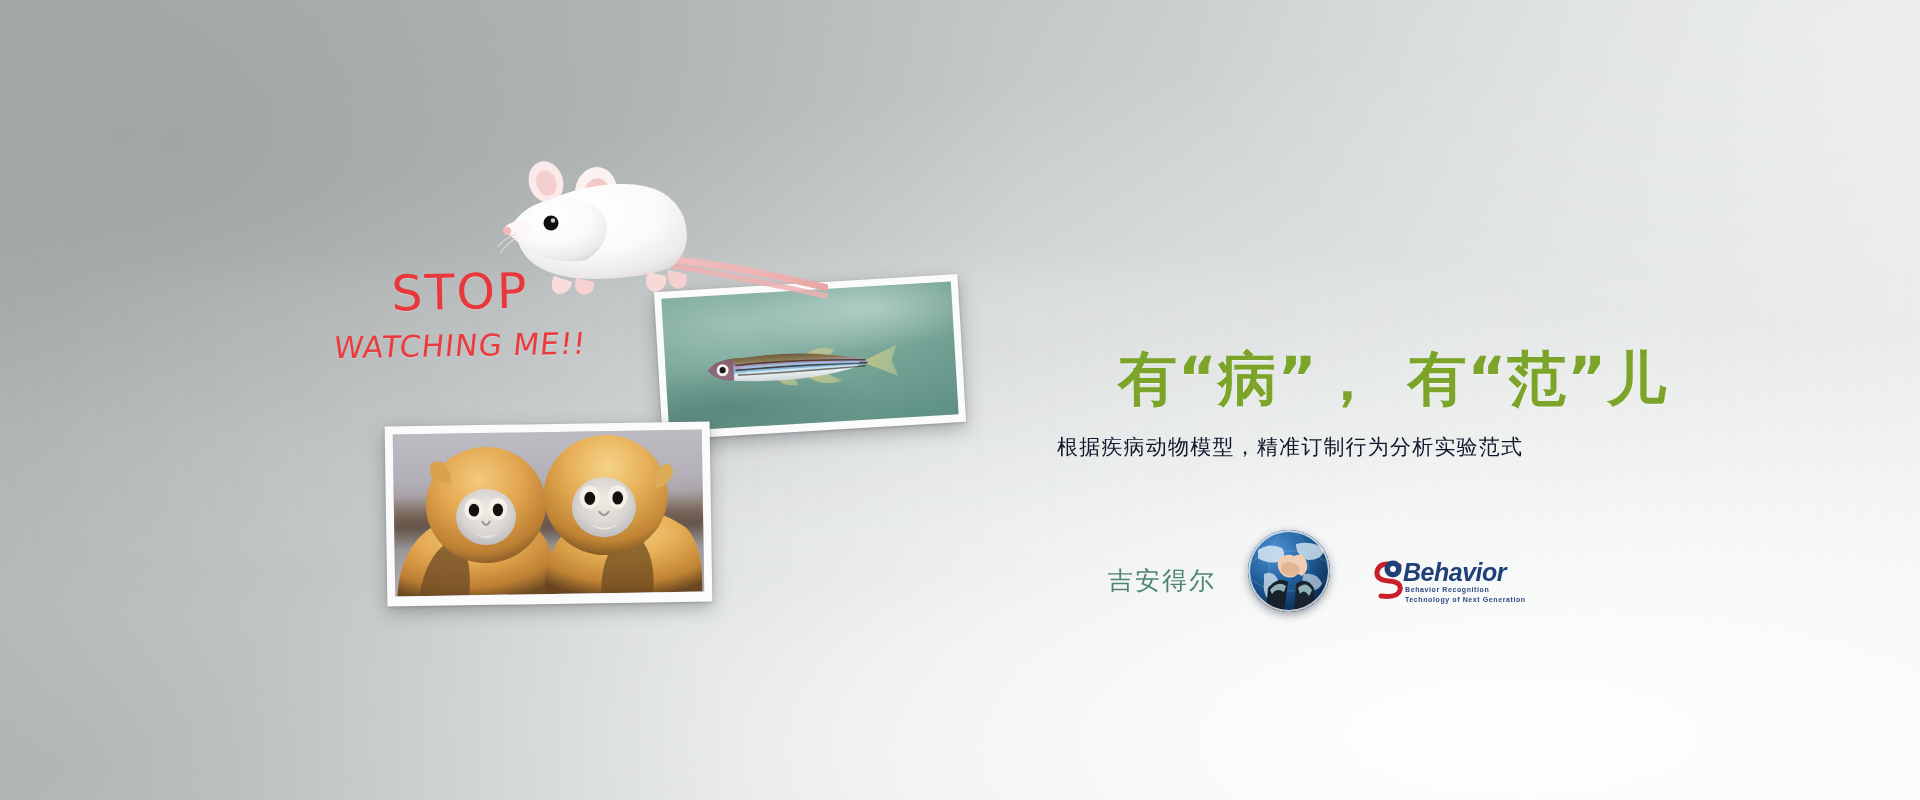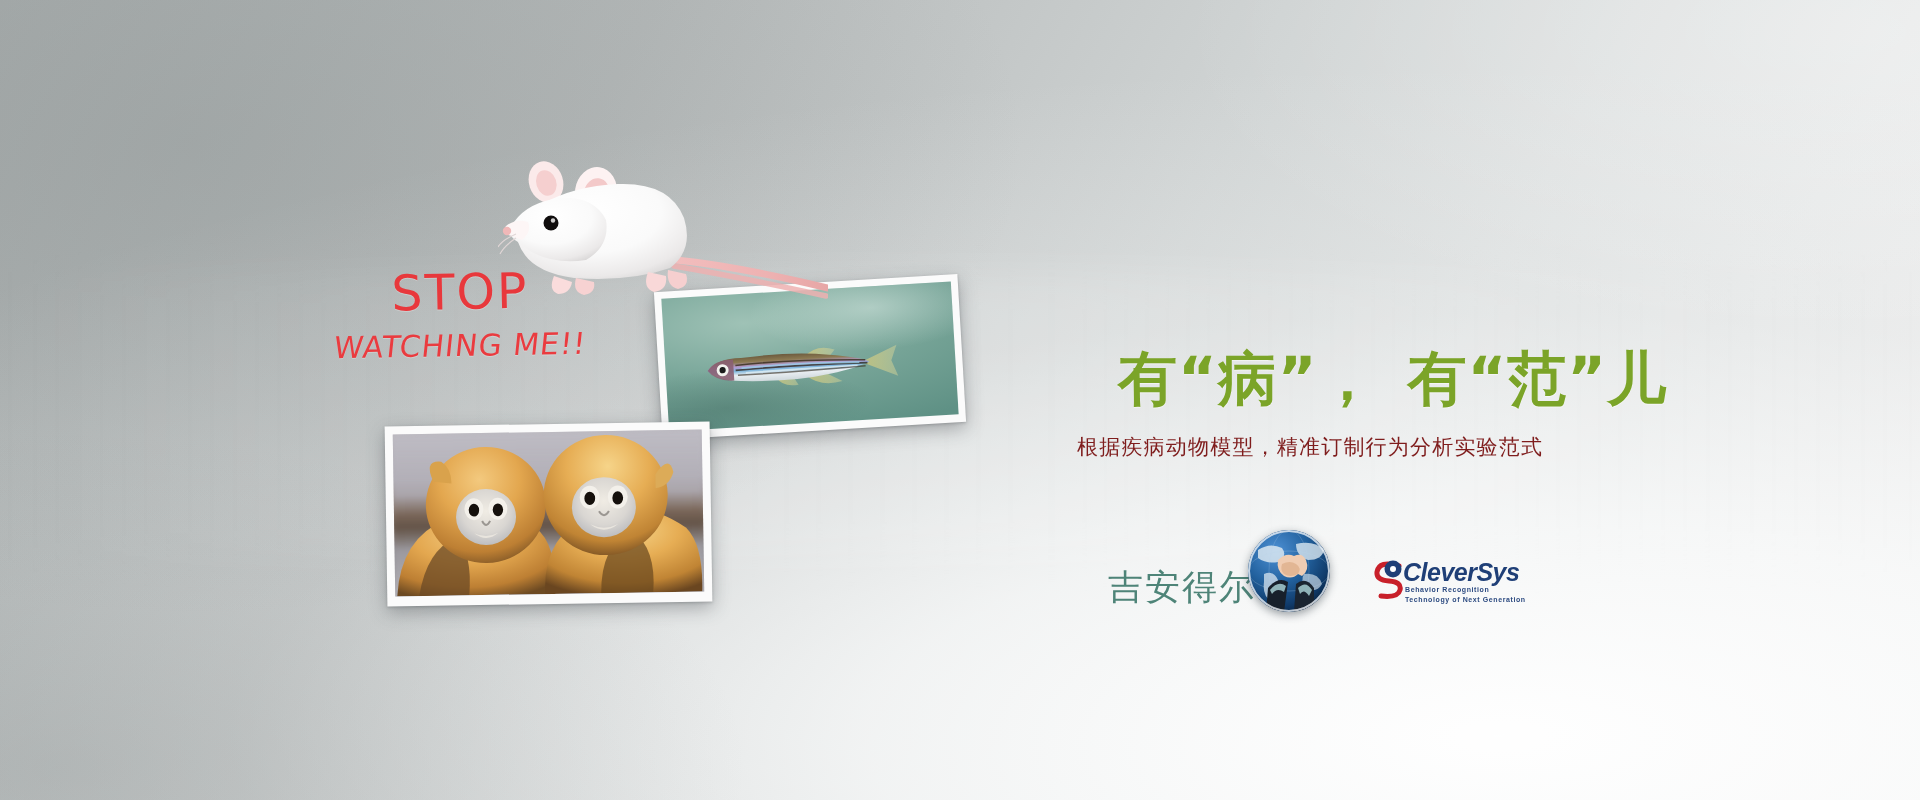--- a/index.html
+++ b/index.html
@@ -179,39 +179,38 @@
     font-family: "DejaVu Sans", "Liberation Sans", sans-serif;
     text-shadow: 0 1px 1px rgba(255,255,255,0.55);
     margin-left: 44px;
   }
   .headline .gap { display: inline-block; width: 30px; }
   .subhead {
     position: absolute;
     left: 1057px;
     top: 433px;
     font-size: 21px;
-    color: #7f1d1d;
+    color: #0f172a;
     letter-spacing: 1.2px;
     white-space: nowrap;
     font-family: "DejaVu Sans", "Liberation Sans", sans-serif;
-    margin-left: 20px;
   }
 
   
   .logo-row {
     position: absolute;
     left: 1108px;
     top: 552px;
     height: 98px;
   }
   .brand-cn {
     position: absolute;
     left: 0;
     top: 12px;
-    font-size: 35px;
+    font-size: 25px;
     color: #4e8478;
     letter-spacing: 2px;
     white-space: nowrap;
     font-family: "DejaVu Sans", "Liberation Sans", sans-serif;
   }
   .globe-logo {
     position: absolute;
     left: 140px;
     top: -22px;
     width: 82px;
@@ -454,19 +453,19 @@
       </svg>
       <div class="globe-ring"></div>
     </div>
 
     <div class="cleversys">
       <svg viewBox="0 0 40 44" style="position:absolute;left:-4px;top:-2px;width:40px;height:44px">
         <path d="M30 10 Q10 4 8 16 Q7 24 20 25 Q33 26 31 34 Q29 42 12 40" stroke="#c8202a" stroke-width="5" fill="none" stroke-linecap="round"></path>
         <circle cx="24" cy="13" r="8.5" fill="#1f3f77"></circle>
         <circle cx="24" cy="13" r="3" fill="#ffffff"></circle>
       </svg>
-      <div class="cs-word">CleverSys</div>
+      <div class="cs-word">Behavior</div>
       <div class="cs-tag cs-tag1">Behavior Recognition</div>
       <div class="cs-tag cs-tag2">Technology of Next Generation</div>
     </div>
   </div>
 
 </div>
 
 </body></html>

